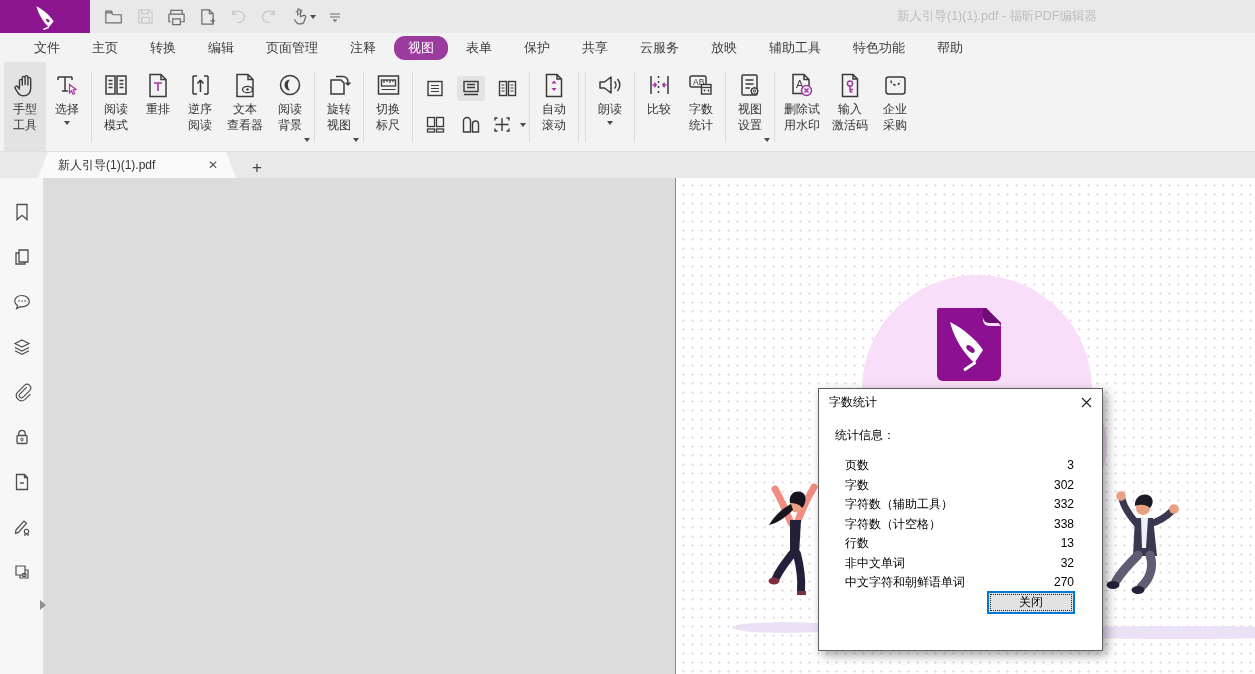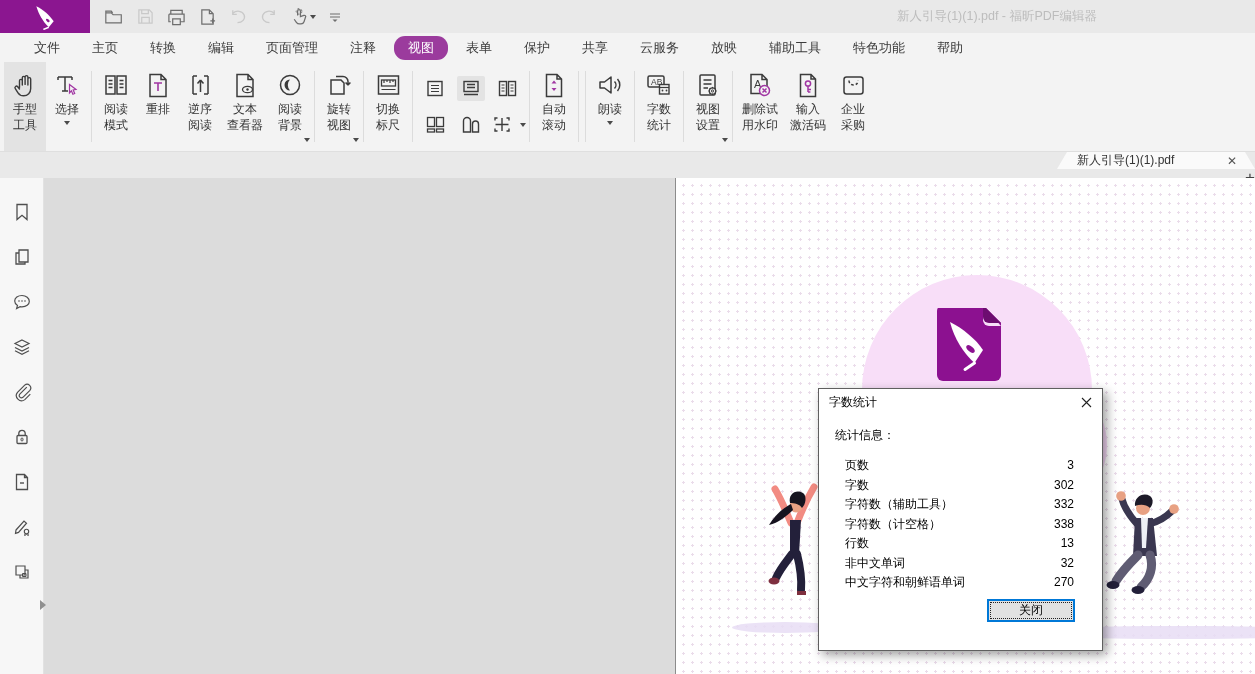--- a/index.html
+++ b/index.html
@@ -29,21 +29,21 @@
   .caret { width:0; height:0; border-left:3.5px solid transparent; border-right:3.5px solid transparent; border-top:4px solid #4a4a4a; }
   .caret.below { margin-top:3px; }
   .caret.inline { position:absolute; bottom:9px; right:1px; }
   .tsep { width:1px; background:#dcdcdc; margin:9px 3px; }
   .laygrid { display:grid; grid-template-columns:26px 26px 26px; grid-template-rows:1fr 1fr; align-items:center; justify-items:center; padding:8px 6px; column-gap:10px; }
   .laycell { padding:4px 5px; border-radius:2px; display:flex; align-items:center; }
   .laycell.active { background:#e3e3e3; }
   .laylast { display:flex; align-items:center; gap:4px; }
 
   
-  .tabbar { height:26px; background:#e9e9e9; display:flex; align-items:flex-end; padding-left:38px;flex-direction:column; }
+  .tabbar { height:26px; background:#e9e9e9; display:flex; align-items:flex-end; padding-left:38px; }
   .tab { height:26px; width:198px; background:#fafafa; clip-path:polygon(10px 0,calc(100% - 10px) 0,100% 100%,0 100%); display:flex; align-items:center; padding:0 16px 0 20px; font-size:12px; color:#333; }
   .tab-title { flex:1; overflow:hidden; white-space:nowrap; }
   .tab-close { font-size:12px; color:#555; padding:0 2px; }
   .tab-add { font-size:17px; color:#444; margin:0 0 2px 16px; line-height:1; }
 
   
   .main { height:496px; display:flex; position:relative; }
   .sidebar { width:44px; background:#f7f7f7; border-right:1px solid #e2e2e2; display:flex; flex-direction:column; align-items:center; padding-top:24px; gap:25px; }
   .sidebar svg { display:block; }
   .expand-handle { position:absolute; left:40px; top:422px; width:0; height:0; border-top:5px solid transparent; border-bottom:5px solid transparent; border-left:6px solid #8f8f8f; }
@@ -61,21 +61,21 @@
   .shadow-r { left:330px; top:448px; width:345px; height:13px; }
 
   
   .dialog { position:absolute; left:818px; top:388px; width:285px; height:263px; background:#fff; border:1px solid #5f5f5f; box-shadow:4px 4px 10px rgba(0,0,0,.38); z-index:20; font-size:12px; color:#000; }
   .dlg-titlebar { height:26px; display:flex; align-items:center; padding:0 8px 0 10px; }
   .dlg-title { flex:1; font-size:12px; color:#000; }
   .dlg-close { width:16px; height:16px; display:flex; align-items:center; justify-content:center; }
   .dlg-section { margin:12px 0 0 16px; }
   .dlg-rows { margin:12px 28px 0 26px; }
   .dlg-row { display:flex; justify-content:space-between; line-height:19.5px; }
-  .dlg-btn { position:absolute; right:27px; bottom:28px; width:88px; height:23px; background:#e2e2e2; border:2px solid #0078d7; outline:1px dotted #222; outline-offset:-4px; display:flex; align-items:center; justify-content:center; font-size:12px; font-family:inherit; color:#000; }
+  .dlg-btn { position:absolute; right:27px; bottom:36px; width:88px; height:23px; background:#e2e2e2; border:2px solid #0078d7; outline:1px dotted #222; outline-offset:-4px; display:flex; align-items:center; justify-content:center; font-size:12px; font-family:inherit; color:#000; }
 </style>
 </head>
 <body>
 
 <div class="app">
 
   <div class="titlebar">
     <div class="logo">
       <svg width="26" height="26" viewBox="0 0 24 24">
         <path d="M4 2 C10 5 16 10 20 16 L15.5 21.5 C10 16 6 9 4 2 z" fill="#ffffff"></path>
@@ -334,20 +334,29 @@
             <path d="M4 10 h4.5 L15 5 v16 l-6.5-5 H4 z" fill="none" stroke="#3b3b3b" stroke-width="1.5" stroke-linejoin="round"></path>
             <path d="M18.5 9.5 a5 5 0 0 1 0 7 M21.5 7 a9 9 0 0 1 0 12" fill="none" stroke="#3b3b3b" stroke-width="1.5"></path>
           </svg>
       </span>
       <span class="tlabel">朗读</span>
       <span class="caret below"></span>
     </div>
 
     <div class="tsep"></div>
 
+    <div class="tbtn">
+      <span class="ticon">
+        <svg width="27" height="26" viewBox="0 0 27 26">
+            <path d="M5 4 v18 M22 4 v18 M12.5 4 v2 M12.5 9 v2 M12.5 14 v2 M12.5 19 v2" stroke="#3b3b3b" stroke-width="1.5" fill="none"></path>
+            <path d="M6.5 13 h4 M10.5 13 l-2.2-2.2 M10.5 13 l-2.2 2.2 M20.5 13 h-4 M16.5 13 l2.2-2.2 M16.5 13 l2.2 2.2" stroke="#a136a3" stroke-width="1.5" fill="none"></path>
+          </svg>
+      </span>
+      <span class="tlabel">比较</span>
+    </div>
 
     <div class="tbtn">
       <span class="ticon">
         <svg width="28" height="26" viewBox="0 0 28 26">
             <rect x="3" y="4" width="16" height="11" rx="1.5" fill="none" stroke="#3b3b3b" stroke-width="1.5"></rect>
             <text x="6" y="12.8" font-size="8.5" font-family="Liberation Sans,sans-serif" fill="#3b3b3b">AB</text>
             <rect x="14.5" y="12.5" width="9.5" height="9.5" fill="#f3f3f3" stroke="#3b3b3b" stroke-width="1.4"></rect>
             <path d="M14.5 15.5 h9.5" stroke="#3b3b3b" stroke-width="1.2"></path>
             <circle cx="17.5" cy="18.5" r=".9" fill="#3b3b3b"></circle>
             <circle cx="21.5" cy="18.5" r=".9" fill="#3b3b3b"></circle>

